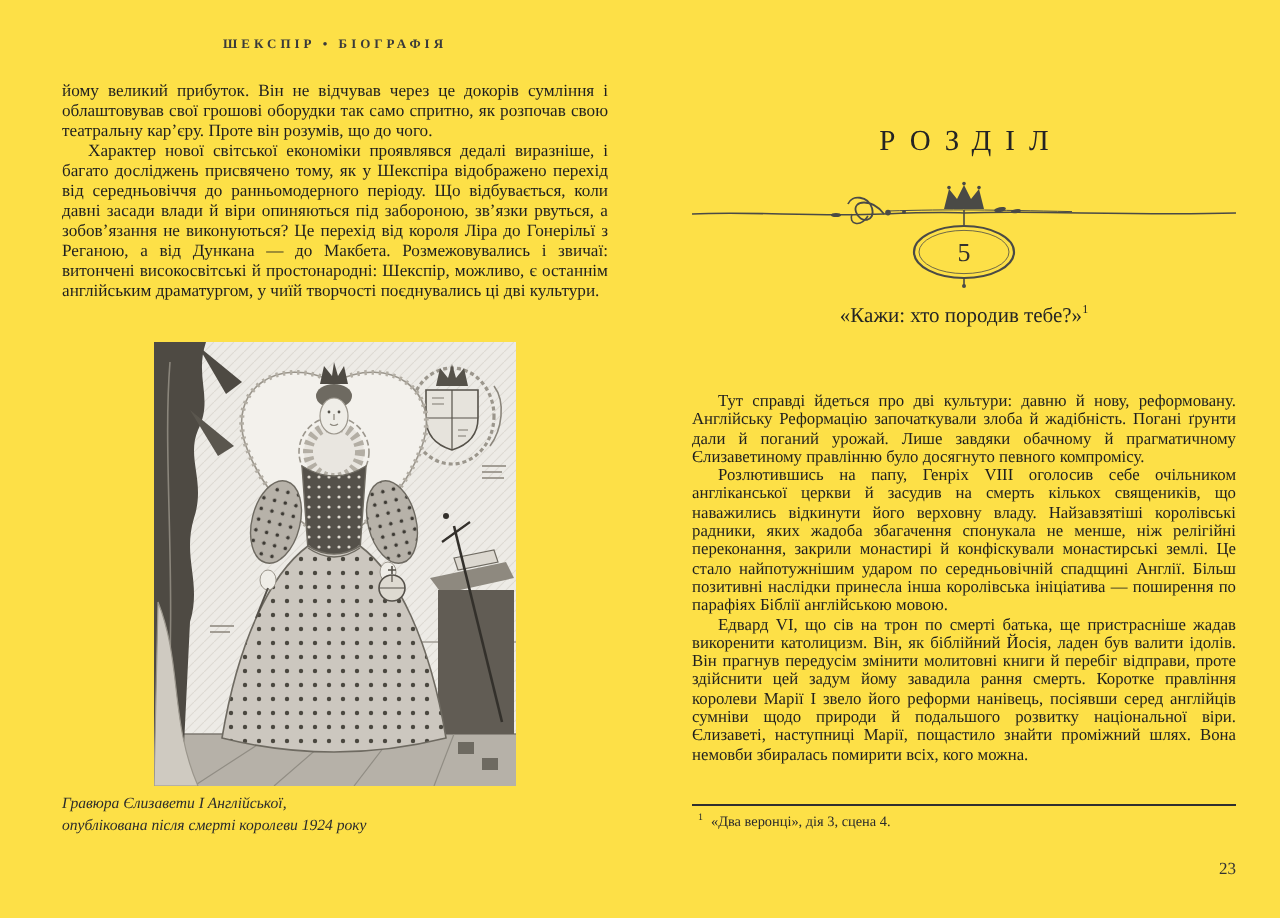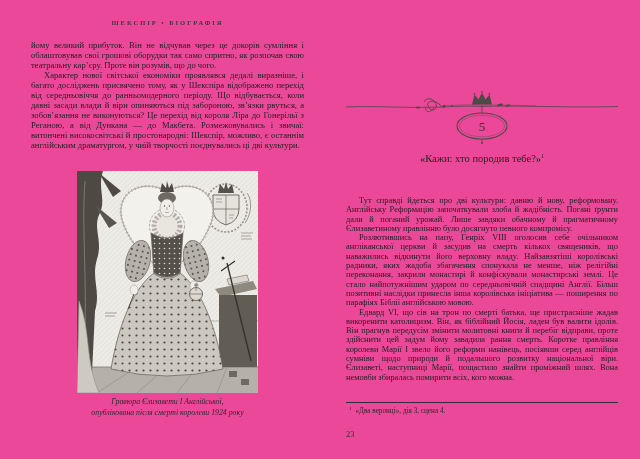--- a/index.html
+++ b/index.html
@@ -1,34 +1,34 @@
 <!DOCTYPE html>
 <html lang="uk"><head>
 <meta charset="utf-8">
 <style>
   html,body{margin:0;padding:0;background:#ffffff;}
-  .spread{position:relative;width:640px;height:459px;background:#ec4899;font-family:"Liberation Serif",serif;color:#1f1f1f;overflow:hidden;}
+  .spread{position:relative;width:640px;height:459px;background:#fde047;font-family:"Liberation Serif",serif;color:#1f1f1f;overflow:hidden;}
   .page{position:absolute;top:0;height:459px;}
   .page-left{left:31px;width:273px;}
   .page-right{left:346px;width:272px;}
   .running-header{position:absolute;top:19px;left:0;right:0;text-align:center;font-size:6.5px;letter-spacing:2px;color:#3a3a3a;font-weight:bold;}
   .body-text{position:absolute;left:0;right:0;text-align:justify;}
   .page-left .body-text{top:40px;font-size:8.6px;line-height:10px;max-height:131px;overflow:hidden;}
   .page-right .body-text{top:196px;font-size:8.4px;line-height:9.3px;max-height:222px;overflow:hidden;}
   .body-text p{margin:0;text-indent:13px;}
   .body-text p.no-indent{text-indent:0;}
   .figure-block{position:absolute;top:171px;left:46px;width:181px;}
-  .caption{position:absolute;top:397px;left:0;right:0;text-align:center;font-style:italic;font-size:7.8px;line-height:10.5px;color:#2b2b2b;}
+  .caption{position:absolute;top:397px;left:0;right:0;text-align:left;font-style:italic;font-size:7.8px;line-height:10.5px;color:#2b2b2b;}
   .chapter-label{position:absolute;top:63px;left:0;right:0;text-align:center;font-size:14.5px;letter-spacing:7px;text-indent:7px;color:#242424;}
   .ornament-wrap{position:absolute;top:90px;left:0;width:272px;height:54px;}
   .chapter-title{position:absolute;top:153px;left:0;right:0;text-align:center;font-size:10.5px;color:#242424;}
   .chapter-title sup{font-size:6px;line-height:0;}
   .footnote{position:absolute;top:402px;left:0;right:0;border-top:1px solid #2f2f2f;padding-top:4px;font-size:7.2px;color:#2b2b2b;text-align:left;}
   .footnote sup{font-size:5px;line-height:0;margin:0 4px 0 3px;}
-  .folio{position:absolute;top:429px;left:0;right:0;text-align:left;font-size:8.5px;color:#333;}
+  .folio{position:absolute;top:429px;left:0;right:0;text-align:right;font-size:8.5px;color:#333;}
 </style>
 </head>
 <body>
 
 <div class="spread">
 
   <div class="page page-left">
     <div class="running-header">ШЕКСПІР • БІОГРАФІЯ</div>
 
     <div class="body-text">
@@ -120,20 +120,21 @@
       </svg>
     </div>
 
     <div class="caption">
       <div>Гравюра Єлизавети І Англійської,</div>
       <div>опублікована після смерті королеви 1924 року</div>
     </div>
   </div>
 
   <div class="page page-right">
+    <div class="chapter-label">РОЗДІЛ</div>
 
     <div class="ornament-wrap">
       <svg width="272" height="54" viewBox="0 0 272 54" xmlns="http://www.w3.org/2000/svg">
         <path d="M0,17 C30,15.5 60,18.5 96,17 C120,16 126,16 136,16.5 C170,15 220,18 272,16.5" stroke="#4a4a46" stroke-width="0.8" fill="none"></path>
         <path d="M98,15.5 C130,14.5 150,15 190,15.8" stroke="#4a4a46" stroke-width="0.5" fill="none"></path>
         <path d="M96,17 C90,9 80,10 82,16 C84,22 92,21 90,14 C88,8 80,7 78,12" stroke="#4a4a46" stroke-width="0.9" fill="none"></path>
         <path d="M88,18 C84,24 78,22 80,17" stroke="#4a4a46" stroke-width="0.8" fill="none"></path>
         <circle cx="98" cy="16.3" r="1.4" fill="#4a4a46"></circle>
         <circle cx="106" cy="16" r="1" fill="#4a4a46"></circle>
         <path d="M126,14.5 L128.5,4.5 L132.5,9.5 L136,2.5 L139.5,9.5 L143.5,4.5 L146,14.5 Z" fill="#4a4a46"></path>

